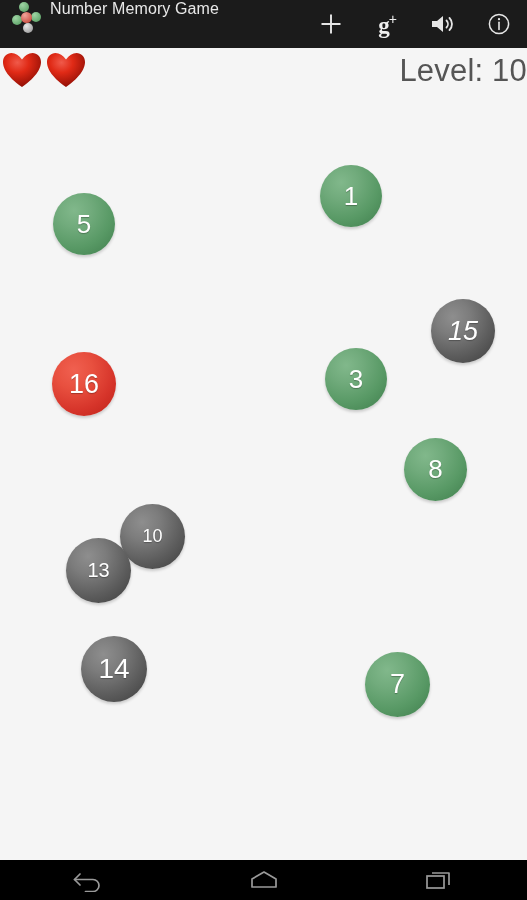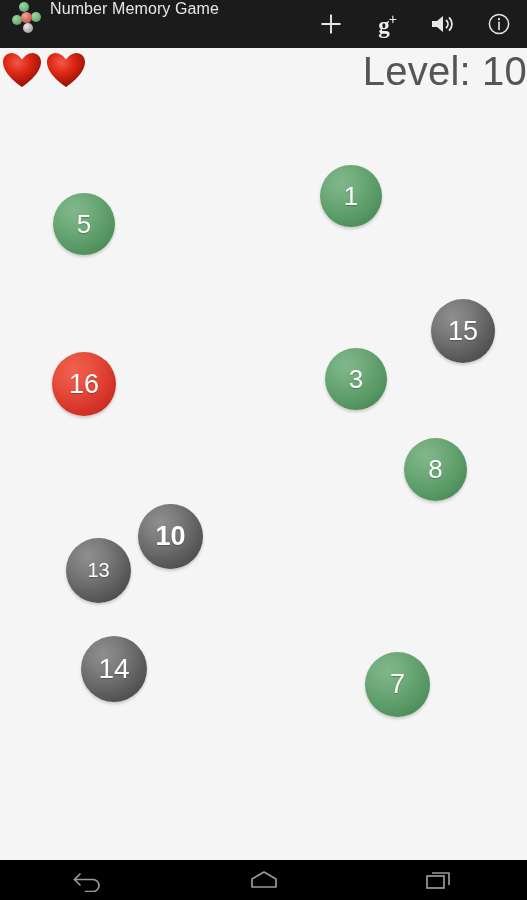--- a/index.html
+++ b/index.html
@@ -99,21 +99,21 @@
     width: 44px;
     height: 44px;
     position: relative;
     margin-right: 0px;
   }
   .heart svg { display: block; }
   .level-label {
     position: absolute;
     right: 0;
     top: 0;
-    font-size: 40px;
+    font-size: 31px;
     color: #555555;
     letter-spacing: 0.2px;
     line-height: 46px;
     white-space: nowrap;
   }
 
   
   .playfield {
     position: absolute;
     left: 0; top: 96px;
@@ -234,25 +234,25 @@
           <path d="M22 39 C6 28 3 19 3 14 C3 8.5 7 5 11.5 5 C15.5 5 19 7.5 22 11.5 C25 7.5 28.5 5 32.5 5 C37 5 41 8.5 41 14 C41 19 38 28 22 39 Z" fill="url(#hg2)"></path>
         </svg>
       </div>
     </div>
     <div class="level-label">Level: 10</div>
   </div>
 
   <div class="playfield" id="playfield">
       <div class="ball green" style="left: 320px; top: 69px; width: 62px; height: 62px; font-size: 26px;">1</div>
       <div class="ball green" style="left: 53px; top: 97px; width: 62px; height: 62px; font-size: 26px;">5</div>
-      <div class="ball gray" style="left: 431px; top: 203px; width: 64px; height: 64px; font-size: 27px;">15</div>
+      <div class="ball gray" style="left: 431px; top: 203px; width: 64px; height: 64px; font-size: 27px; font-style: italic;">15</div>
       <div class="ball green" style="left: 325px; top: 252px; width: 62px; height: 62px; font-size: 26px;">3</div>
       <div class="ball red" style="left: 52px; top: 256px; width: 64px; height: 64px; font-size: 27px;">16</div>
       <div class="ball green" style="left: 404px; top: 342px; width: 63px; height: 63px; font-size: 26px;">8</div>
-      <div class="ball gray" style="left: 138px; top: 408px; width: 65px; height: 65px; font-size: 27px; font-weight: bold;">10</div>
+      <div class="ball gray" style="left: 120px; top: 408px; width: 65px; height: 65px; font-size: 18px;">10</div>
       <div class="ball gray" style="left: 66px; top: 442px; width: 65px; height: 65px; font-size: 20px;">13</div>
       <div class="ball gray" style="left: 81px; top: 540px; width: 66px; height: 66px; font-size: 28px;">14</div>
       <div class="ball green" style="left: 365px; top: 556px; width: 65px; height: 65px; font-size: 27px;">7</div>
     </div>
 
   <div class="nav-bar">
     <div class="nav-btn">
       <span>
         <svg width="34" height="24" viewBox="0 0 34 24">
           <path d="M9 6 L3.5 11.5 L9 17" stroke="#9a9a9a" stroke-width="1.7" fill="none" stroke-linecap="round" stroke-linejoin="round"></path>

